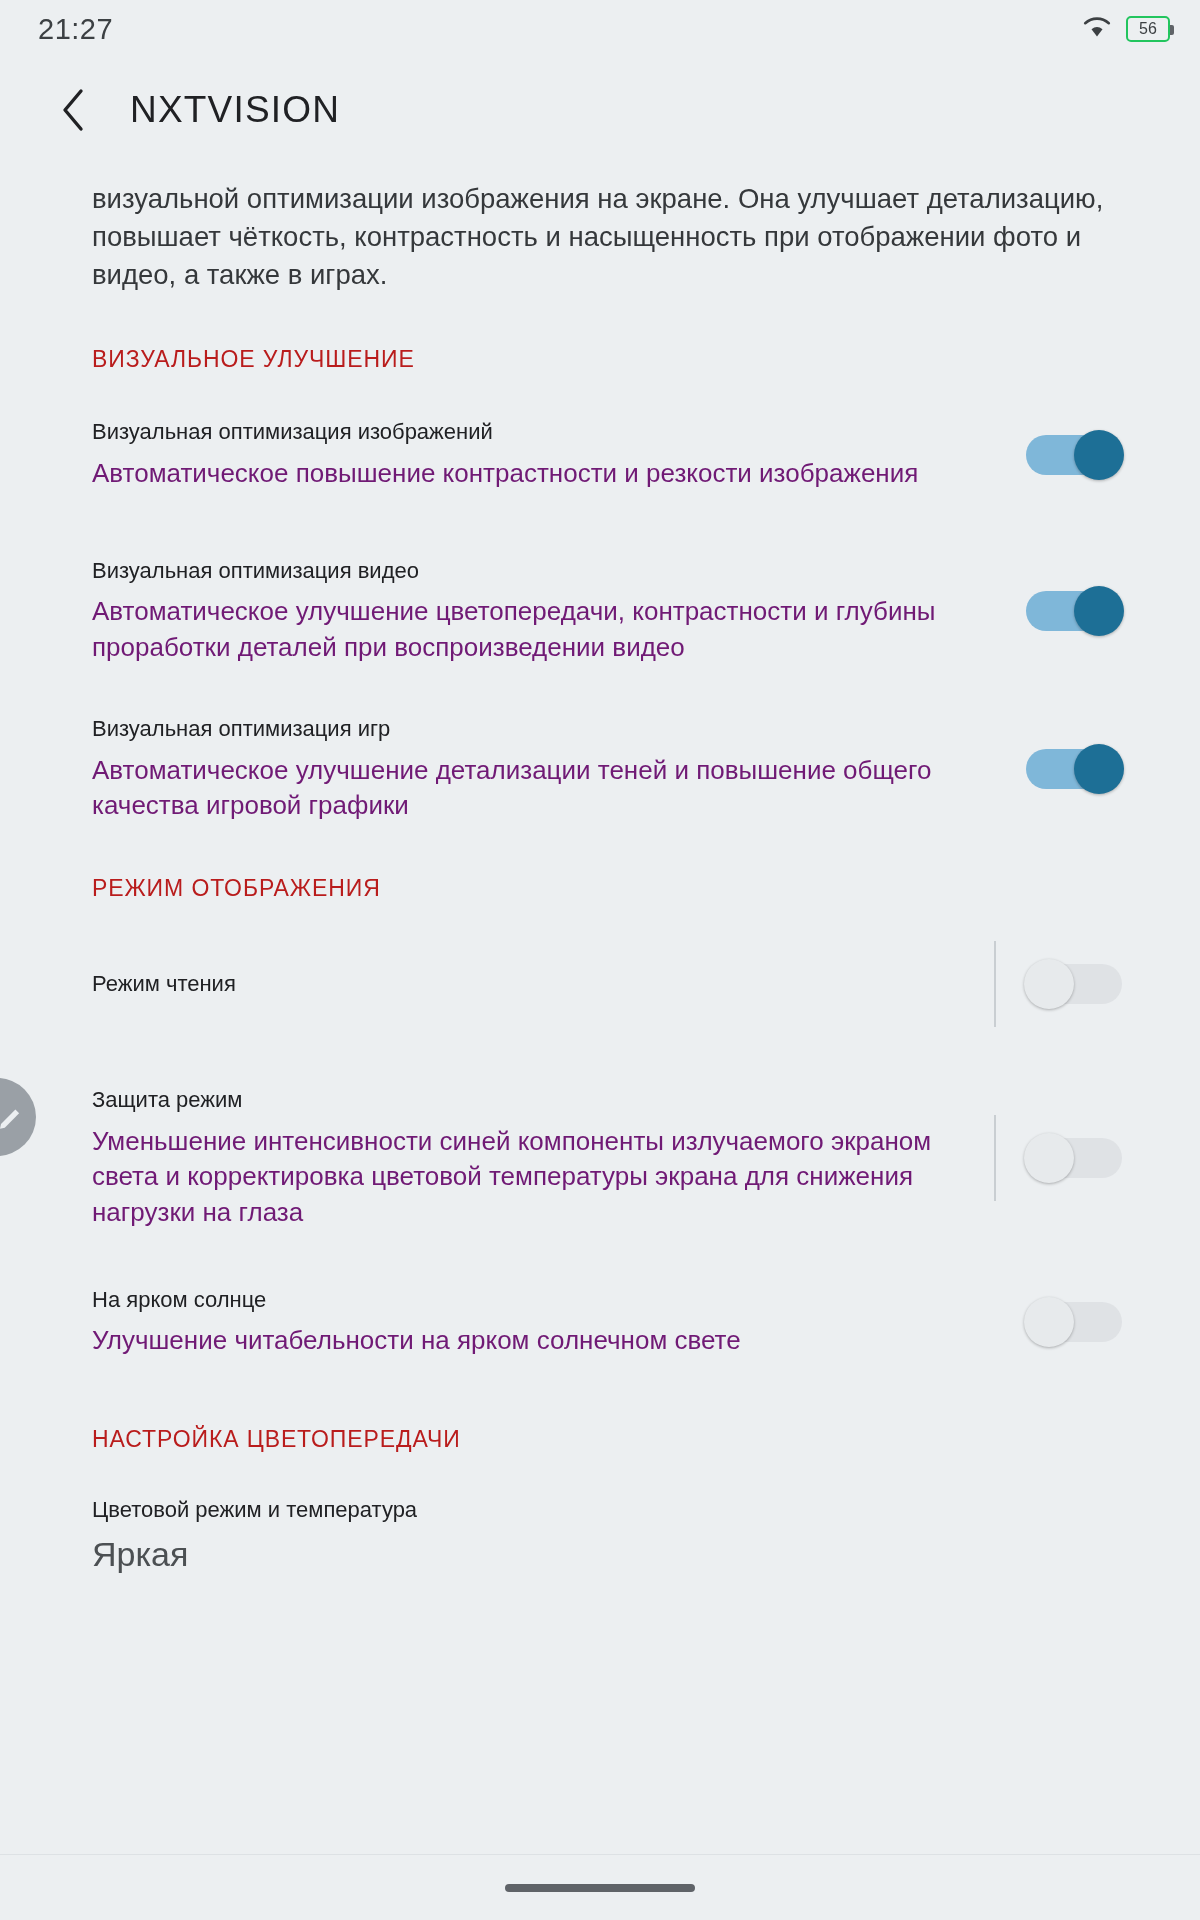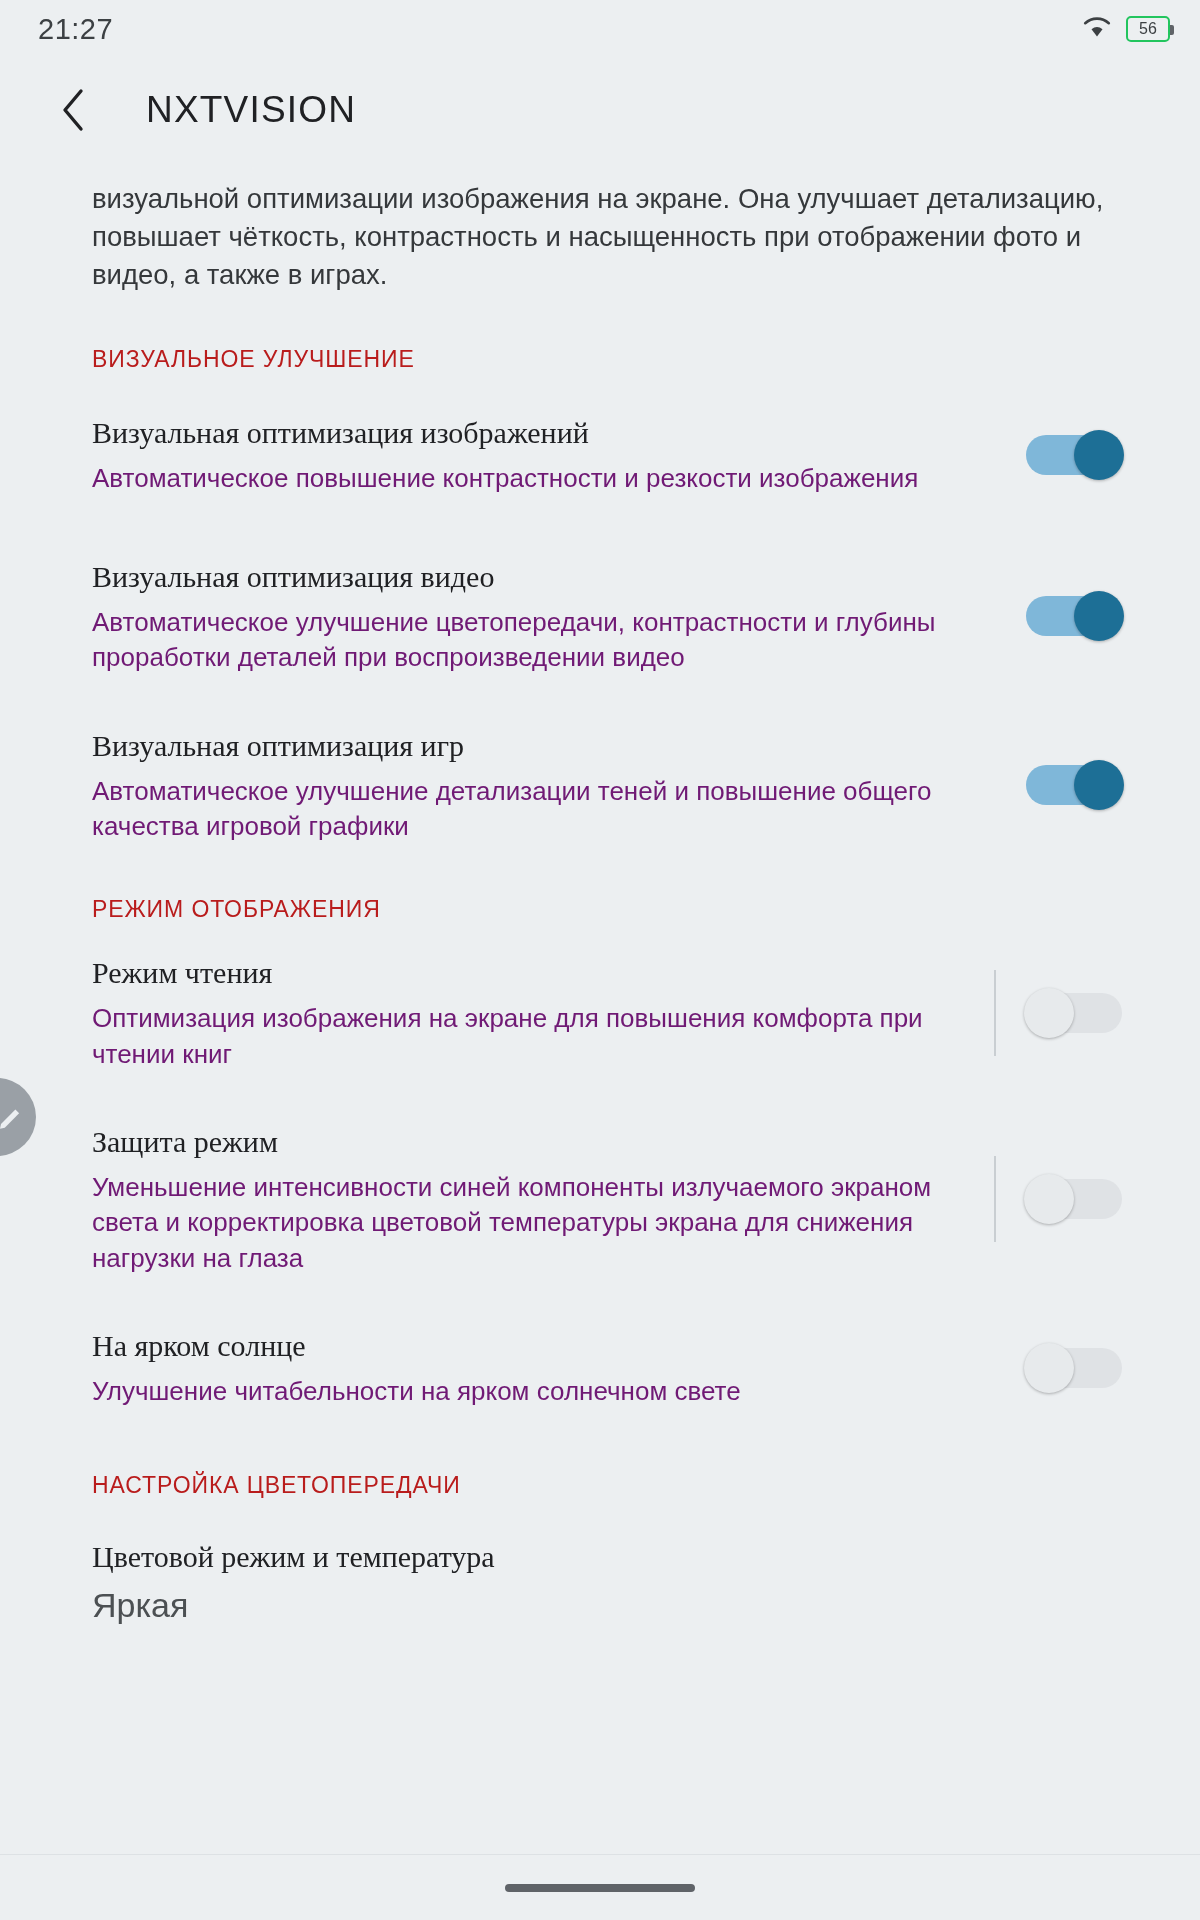--- a/index.html
+++ b/index.html
@@ -64,21 +64,21 @@
     color: #3c4043;
     line-height: 1;
   }
 
   
   .appbar {
     flex: 0 0 104px;
     display: flex;
     align-items: center;
     padding-left: 50px;
-    gap: 50px;
+    gap: 34px;
   }
   .back-btn {
     width: 46px;
     height: 52px;
     display: flex;
     align-items: center;
     justify-content: center;
     cursor: pointer;
   }
   .appbar-title {
@@ -112,24 +112,23 @@
     display: flex;
     align-items: center;
     padding: 0 46px 0 92px;
     min-height: 104px;
   }
   .row-texts {
     flex: 1 1 auto;
     padding-right: 26px;
   }
   .row-title {
-    font-size: 30px;
+    font-size: 22px;
     color: #202124;
     line-height: 1.3;
-    font-family: Liberation Serif, serif;
   }
   .row-sub {
     font-size: 26px;
     color: #701a75;
     line-height: 1.36;
     margin-top: 9px;
   }
   .row-value {
     font-size: 34px;
     color: #4c5053;
@@ -287,21 +286,20 @@
           </div>
       </div>
     </div>
 
     <div class="section-label">РЕЖИМ ОТОБРАЖЕНИЯ</div>
     <div class="block-gap-1"></div>
 
     <div class="row">
       <div class="row-texts">
         <div class="row-title">Режим чтения</div>
-        <div class="row-sub">Оптимизация изображения на экране для повышения комфорта при чтении книг</div>
       </div>
       <div class="row-ctrl">
         <span class="divider-v"></span>
         <div class="toggle off">
             <span class="knob"></span>
           </div>
       </div>
     </div>
 
     <div class="block-gap-2"></div>

